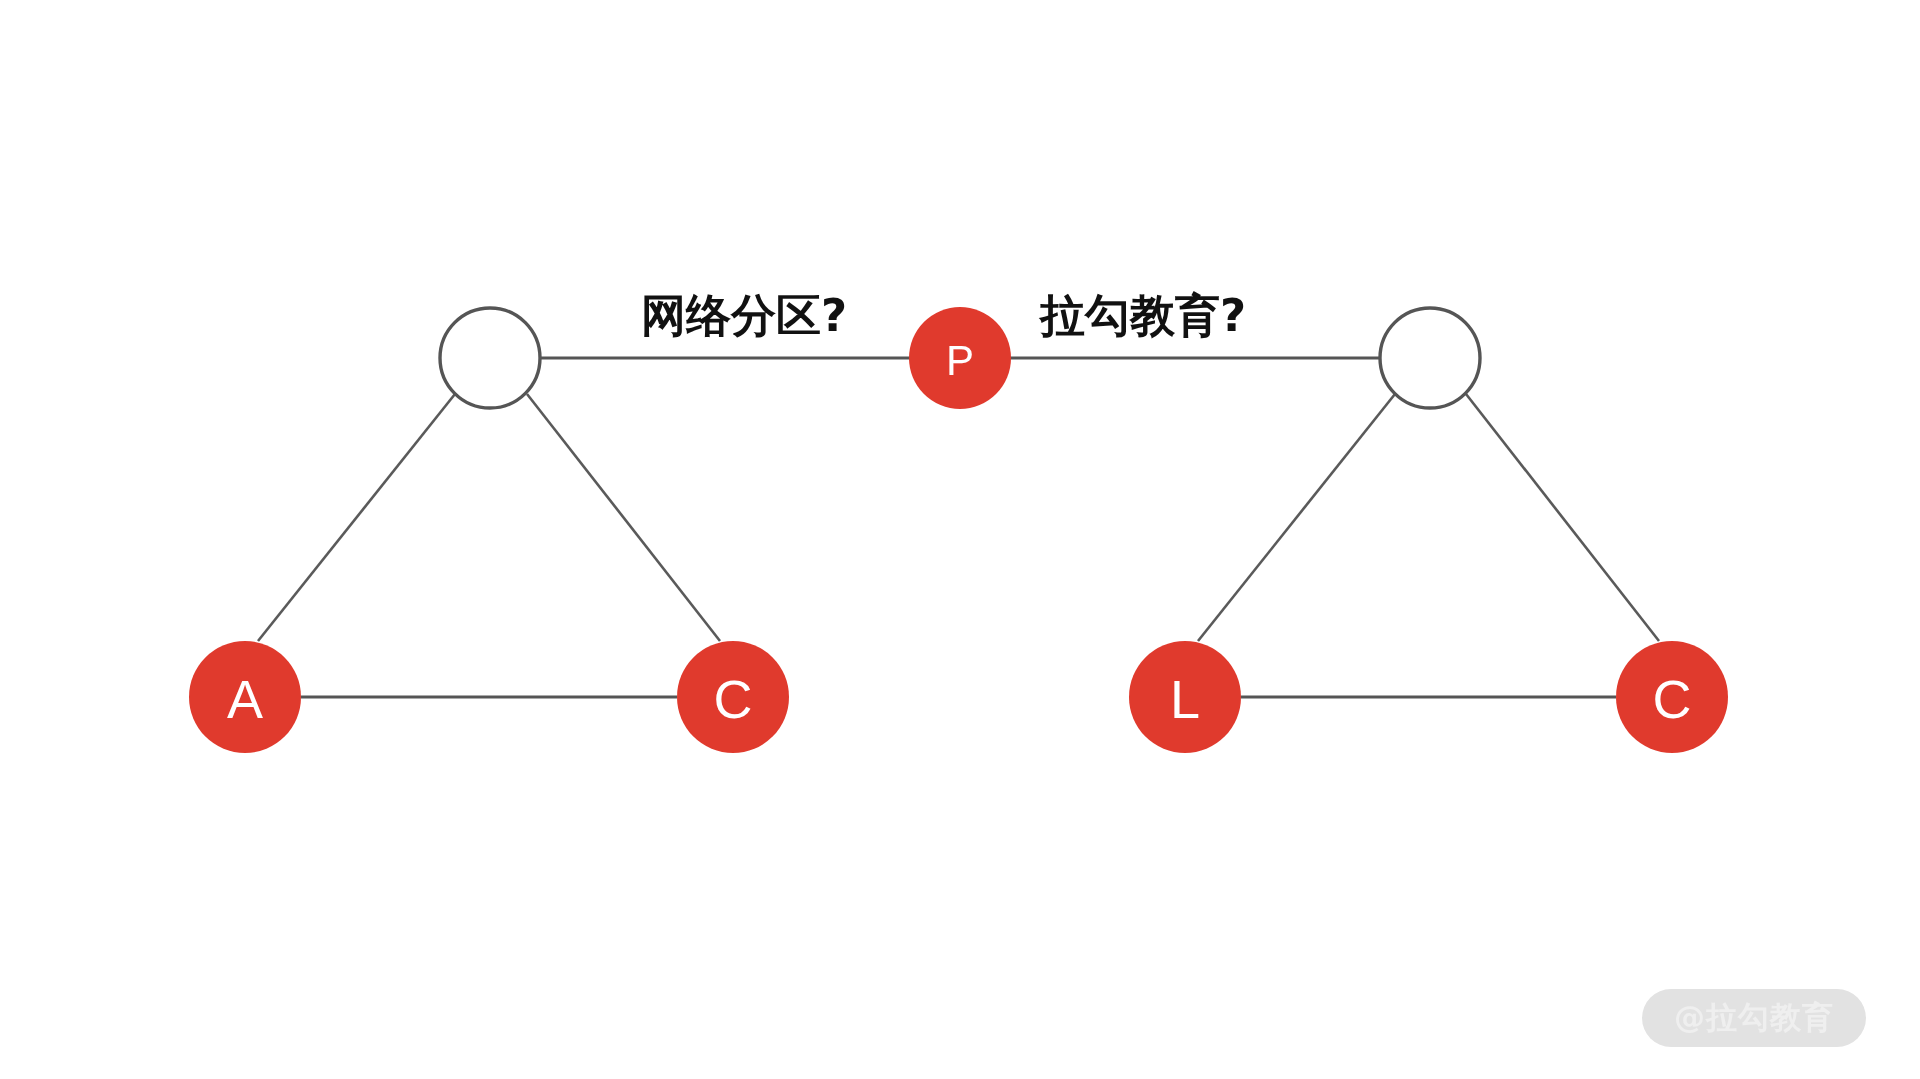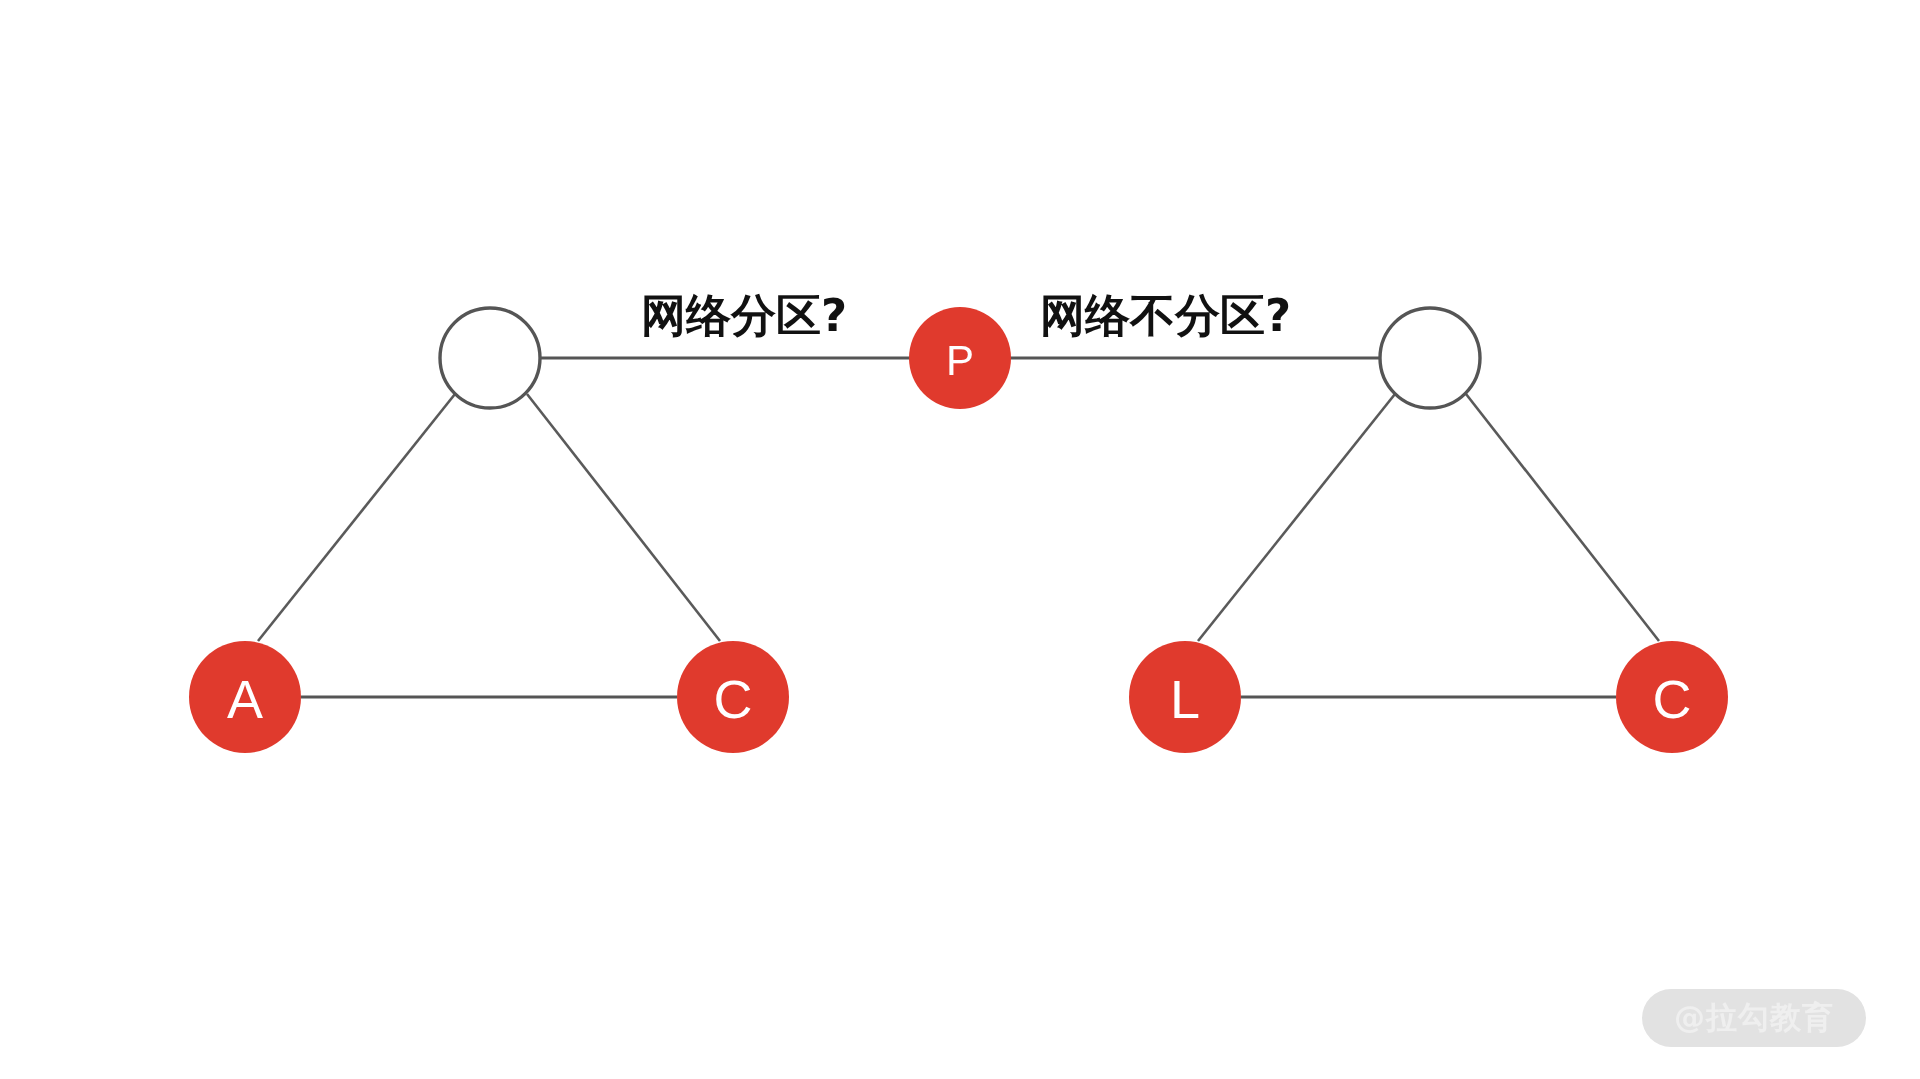--- a/index.html
+++ b/index.html
@@ -136,19 +136,19 @@
     <circle class="node-filled" cx="1672" cy="697" r="56"></circle>
     <text class="node-label" x="1672" y="699">C</text>
 
     <circle class="node-filled" cx="960" cy="358" r="51"></circle>
     <text class="node-label-small" x="960" y="360">P</text>
 
   </svg>
 
   <div class="edge-caption" id="caption-left">网络分区?</div>
 
-  <div class="edge-caption" id="caption-right">网络不分区?</div>
+  <div class="edge-caption" id="caption-right">拉勾教育?</div>
 
   <div id="watermark">
     <span id="watermark-text">@拉勾教育</span>
   </div>
 
 </div>
 
 </body></html>

